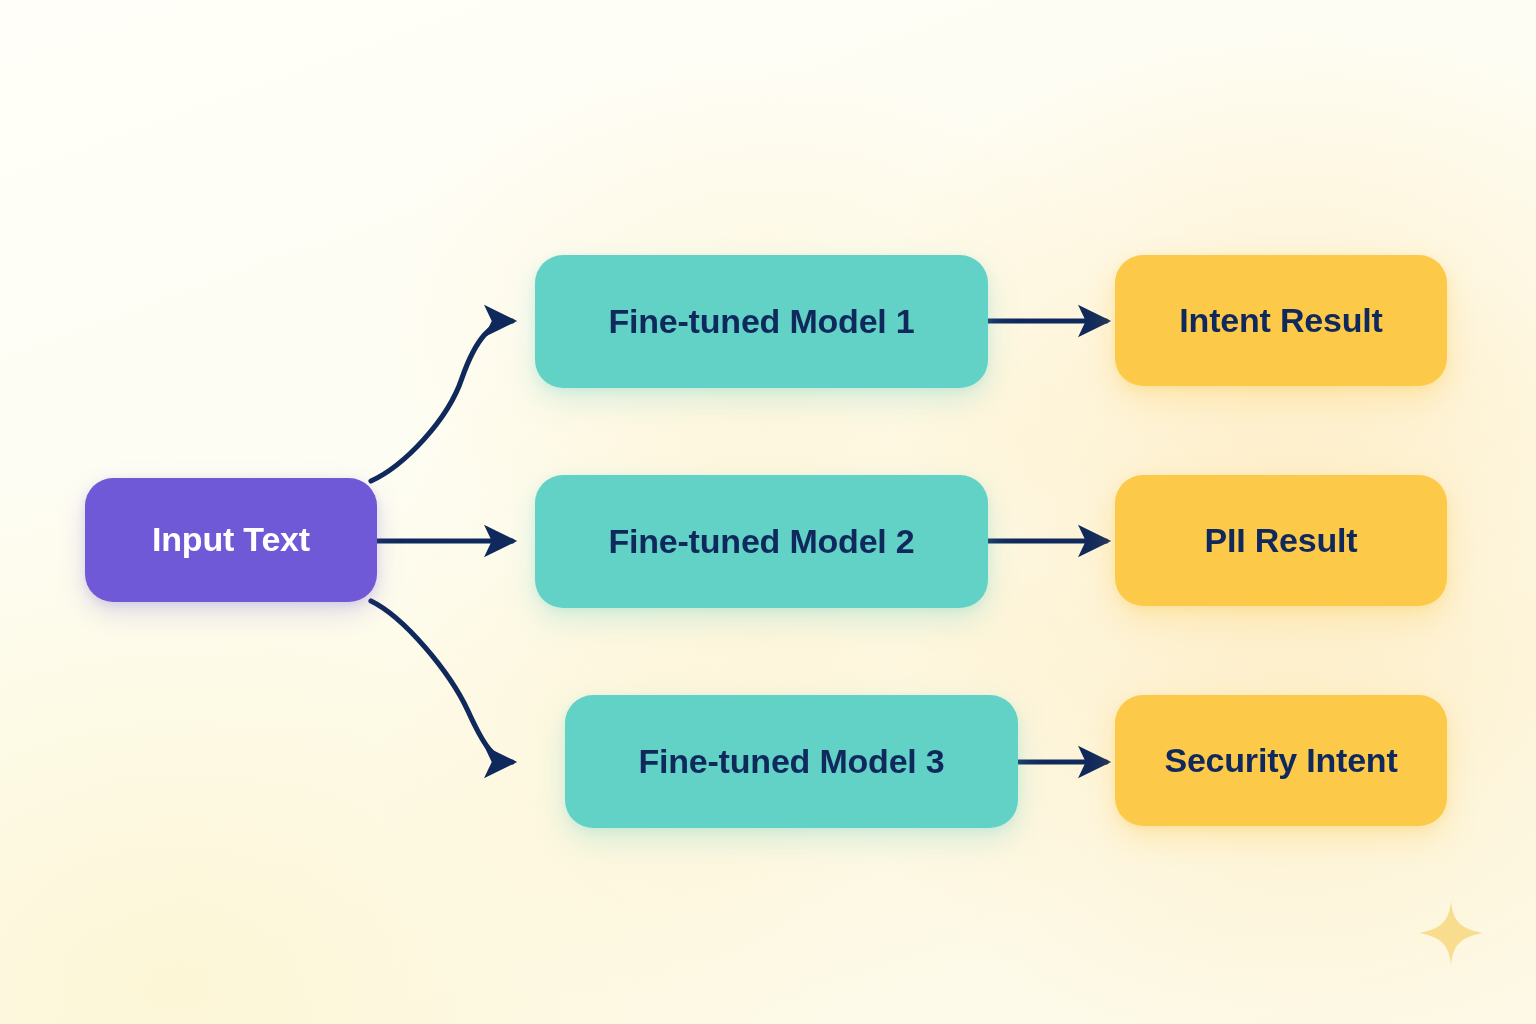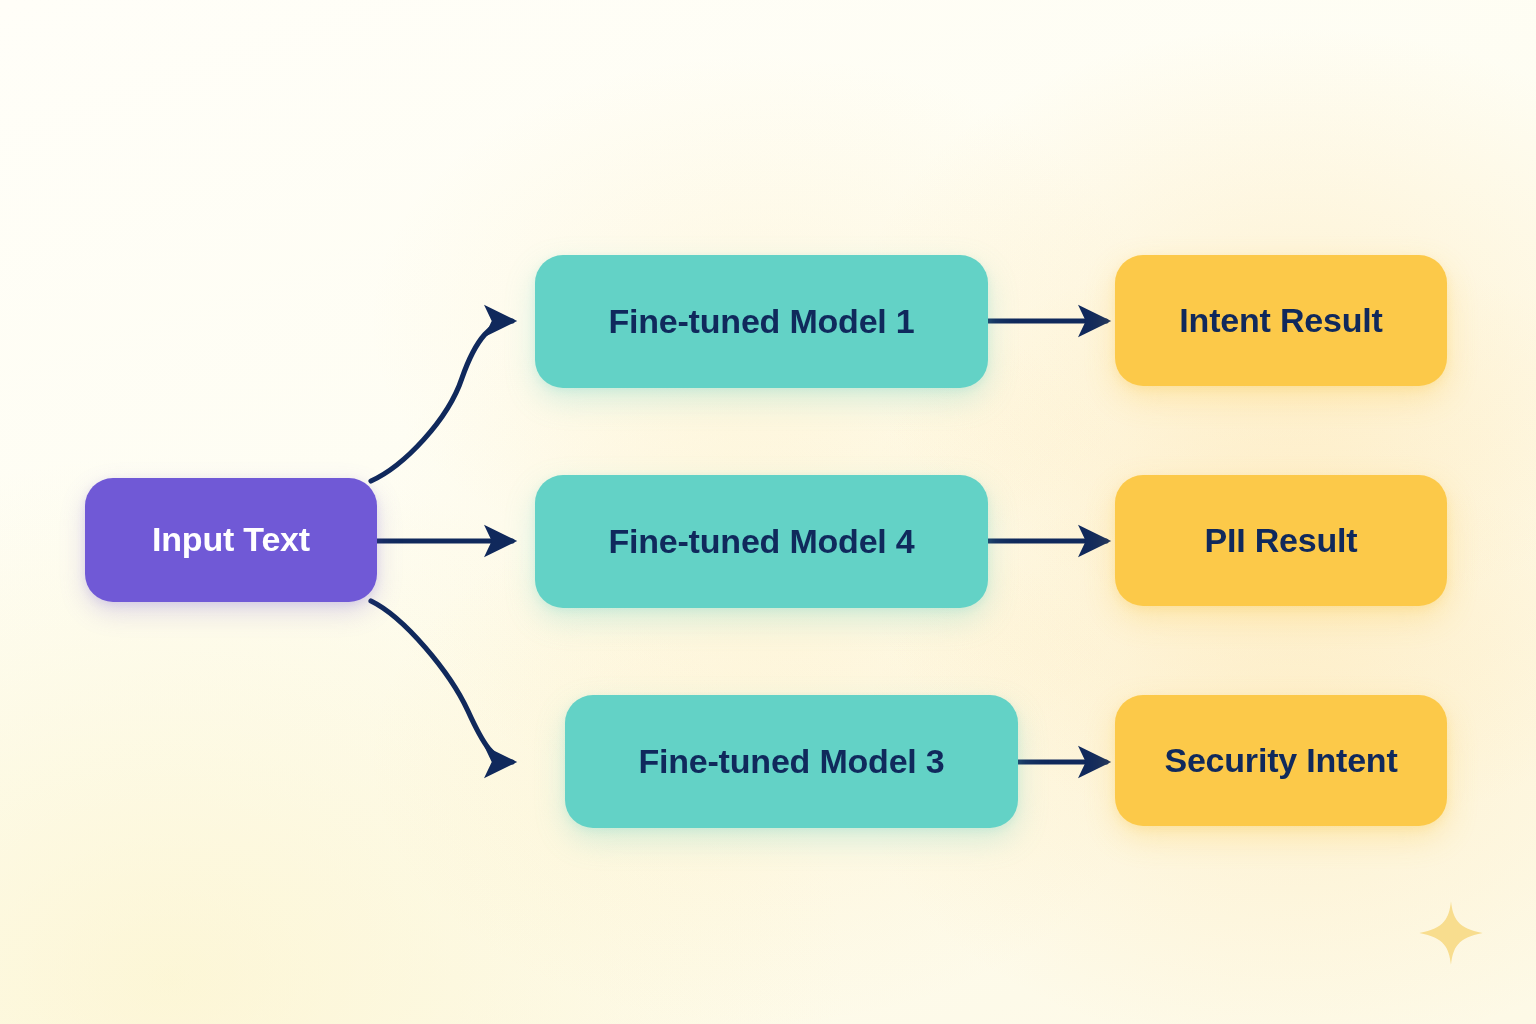--- a/index.html
+++ b/index.html
@@ -137,21 +137,21 @@
   </svg>
 
   <div class="node input" style="background: rgb(112, 89, 214);">
     <span class="node-label" style="color: rgb(255, 255, 255);">Input Text</span>
   </div>
 
   <div class="node model r1" style="background: rgb(99, 210, 198);">
     <span class="node-label" style="color: rgb(16, 41, 92);">Fine-tuned Model 1</span>
   </div>
   <div class="node model r2" style="background: rgb(99, 210, 198);">
-    <span class="node-label" style="color: rgb(16, 41, 92);">Fine-tuned Model 4</span>
+    <span class="node-label" style="color: rgb(16, 41, 92);">Fine-tuned Model 2</span>
   </div>
   <div class="node model r3" style="background: rgb(99, 210, 198); margin-left: 30px;">
     <span class="node-label" style="color: rgb(16, 41, 92);">Fine-tuned Model 3</span>
   </div>
 
   <div class="node result r1" style="background: rgb(252, 201, 73);">
     <span class="node-label" style="color: rgb(16, 41, 92);">Intent Result</span>
   </div>
   <div class="node result r2" style="background: rgb(252, 201, 73);">
     <span class="node-label" style="color: rgb(16, 41, 92);">PII Result</span>

